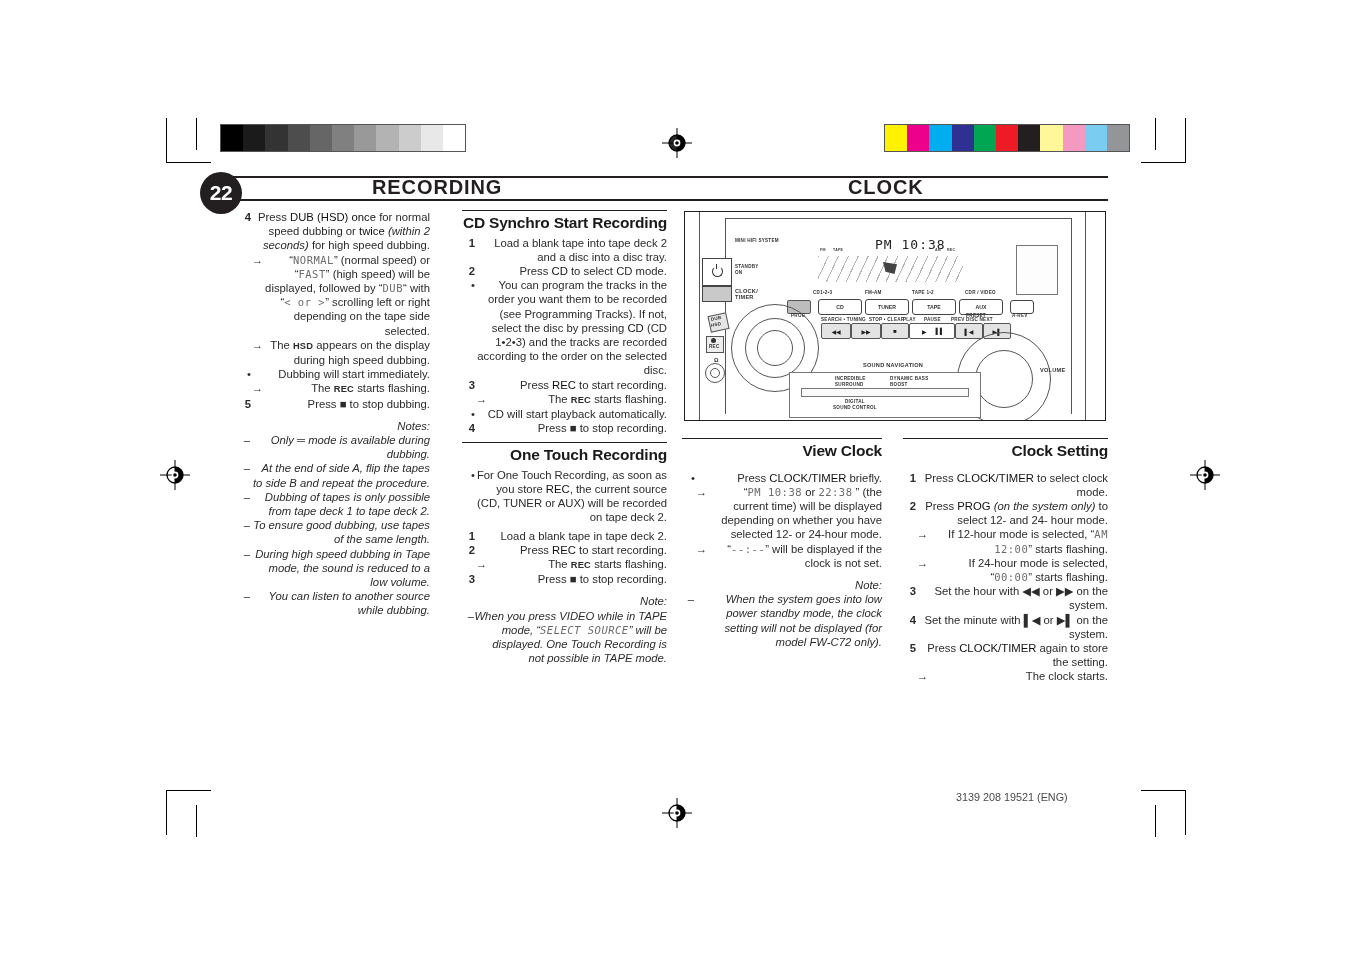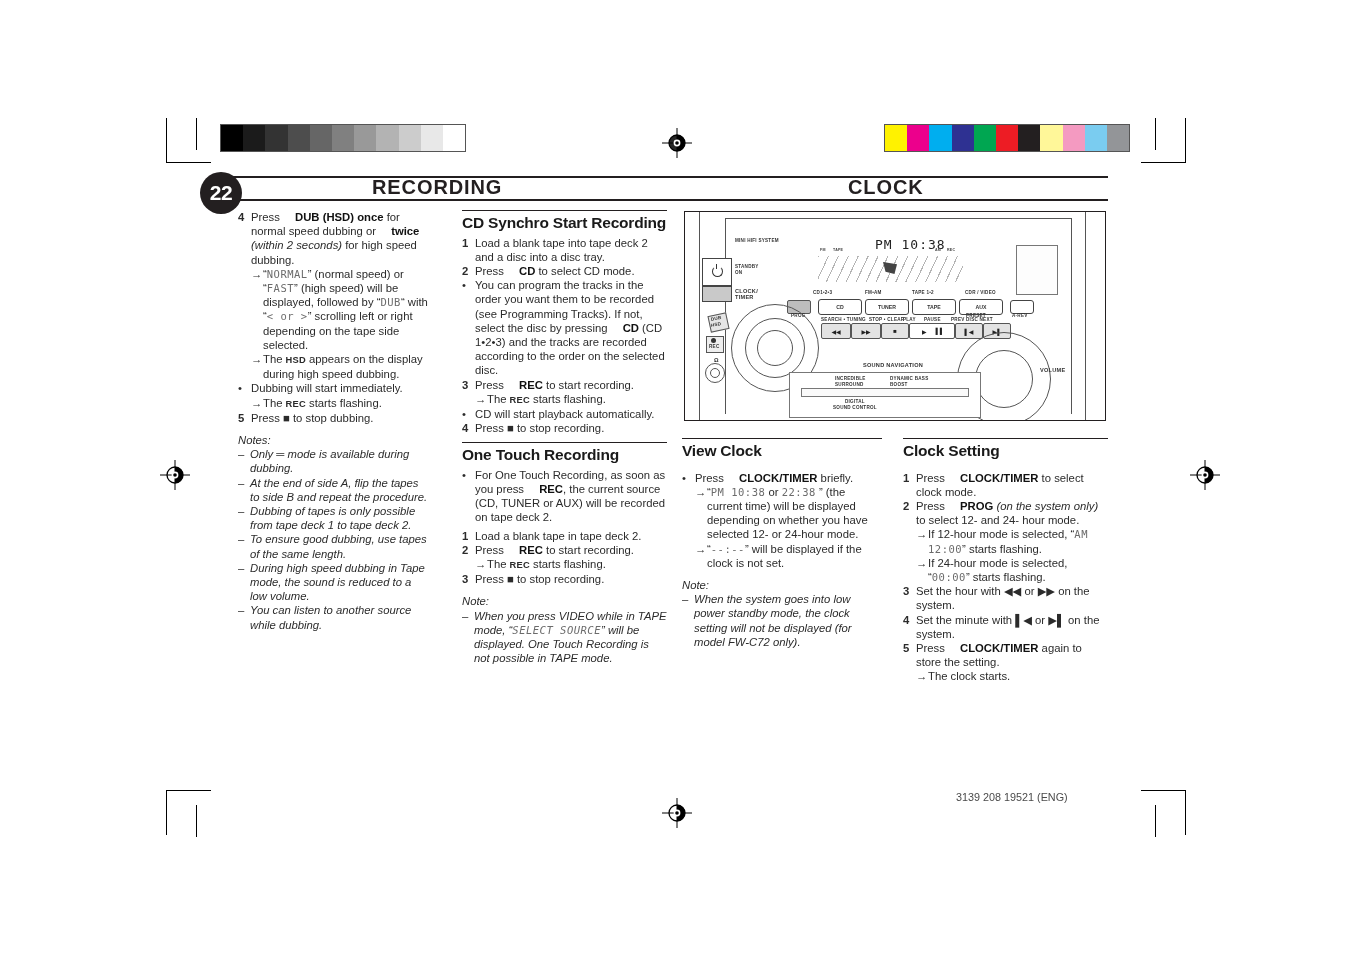--- a/index.html
+++ b/index.html
@@ -1,19 +1,19 @@
 <!DOCTYPE html>
 <html><head>
 <meta charset="utf-8">
 <style>
   html,body{margin:0;padding:0;background:#fff;}
   body{width:1351px;height:954px;position:relative;overflow:hidden;
        font-family:"Liberation Sans",sans-serif;color:#231f20;}
 
-  .page{position:absolute;left:0;top:0;width:1351px;height:954px;}
+  .page{position:absolute;left:0;top:0;width:1351px;height:954px;text-align:right;}
 
   
   .cropmark{position:absolute;background:#000;}
   .regmark{position:absolute;width:30px;height:30px;}
   .regmark svg{display:block;}
 
   .bar-strip{position:absolute;display:flex;}
   .bar-strip .sw{width:22.2px;height:26px;}
 
   
@@ -43,21 +43,21 @@
   .item .tx{flex:1 1 auto;}
   .sub{display:flex;padding-left:13px;}
   .sub .mk{flex:0 0 auto;width:12px;}
   .sub .tx{flex:1 1 auto;}
 
   .note-head{font-style:italic;margin-top:8px;}
   .nitem{display:flex;font-style:italic;}
   .nitem .mk{flex:0 0 auto;width:12px;font-style:normal;}
   .nitem .tx{flex:1 1 auto;}
 
-  b{font-weight:bold;color:#111;margin-left:12px;}
+  b{font-weight:normal;color:#111;}
   i{font-style:italic;}
   .lcd{font-family:"DejaVu Sans Mono",monospace;letter-spacing:.5px;color:#6b6b6b;font-size:10.5px;}
   .sc{font-size:9.3px;font-weight:bold;letter-spacing:.2px;}
   .gap{height:7px;}
   .gap-s{height:4px;}
 
   
   .diagram{position:absolute;left:684px;top:211px;width:420px;height:208px;
            border:1.2px solid #231f20;background:#fff;overflow:hidden;}
   .dg{position:absolute;}
@@ -270,21 +270,21 @@
       <span class="mk">4</span>
       <span class="tx"><span>Press </span><span>■</span><span> to stop recording.</span></span>
     </div>
 
     <div class="gap"></div>
     <div class="sec-rule"></div>
     <h2 class="sec">One Touch Recording</h2>
 
     <div class="item">
       <span class="mk dot">•</span>
-      <span class="tx"><span>For One Touch Recording, as soon as you press </span><b>REC</b><span>, the current source (CD, TUNER or AUX) will be recorded on tape deck 2.</span></span>
+      <span class="tx"><span>For One Touch Recording, as soon as you store </span><b>REC</b><span>, the current source (CD, TUNER or AUX) will be recorded on tape deck 2.</span></span>
     </div>
     <div class="gap-s"></div>
     <div class="item">
       <span class="mk">1</span>
       <span class="tx">Load a blank tape in tape deck 2.</span>
     </div>
     <div class="item">
       <span class="mk">2</span>
       <span class="tx"><span>Press </span><b>REC</b><span> to start recording.</span></span>
     </div>

